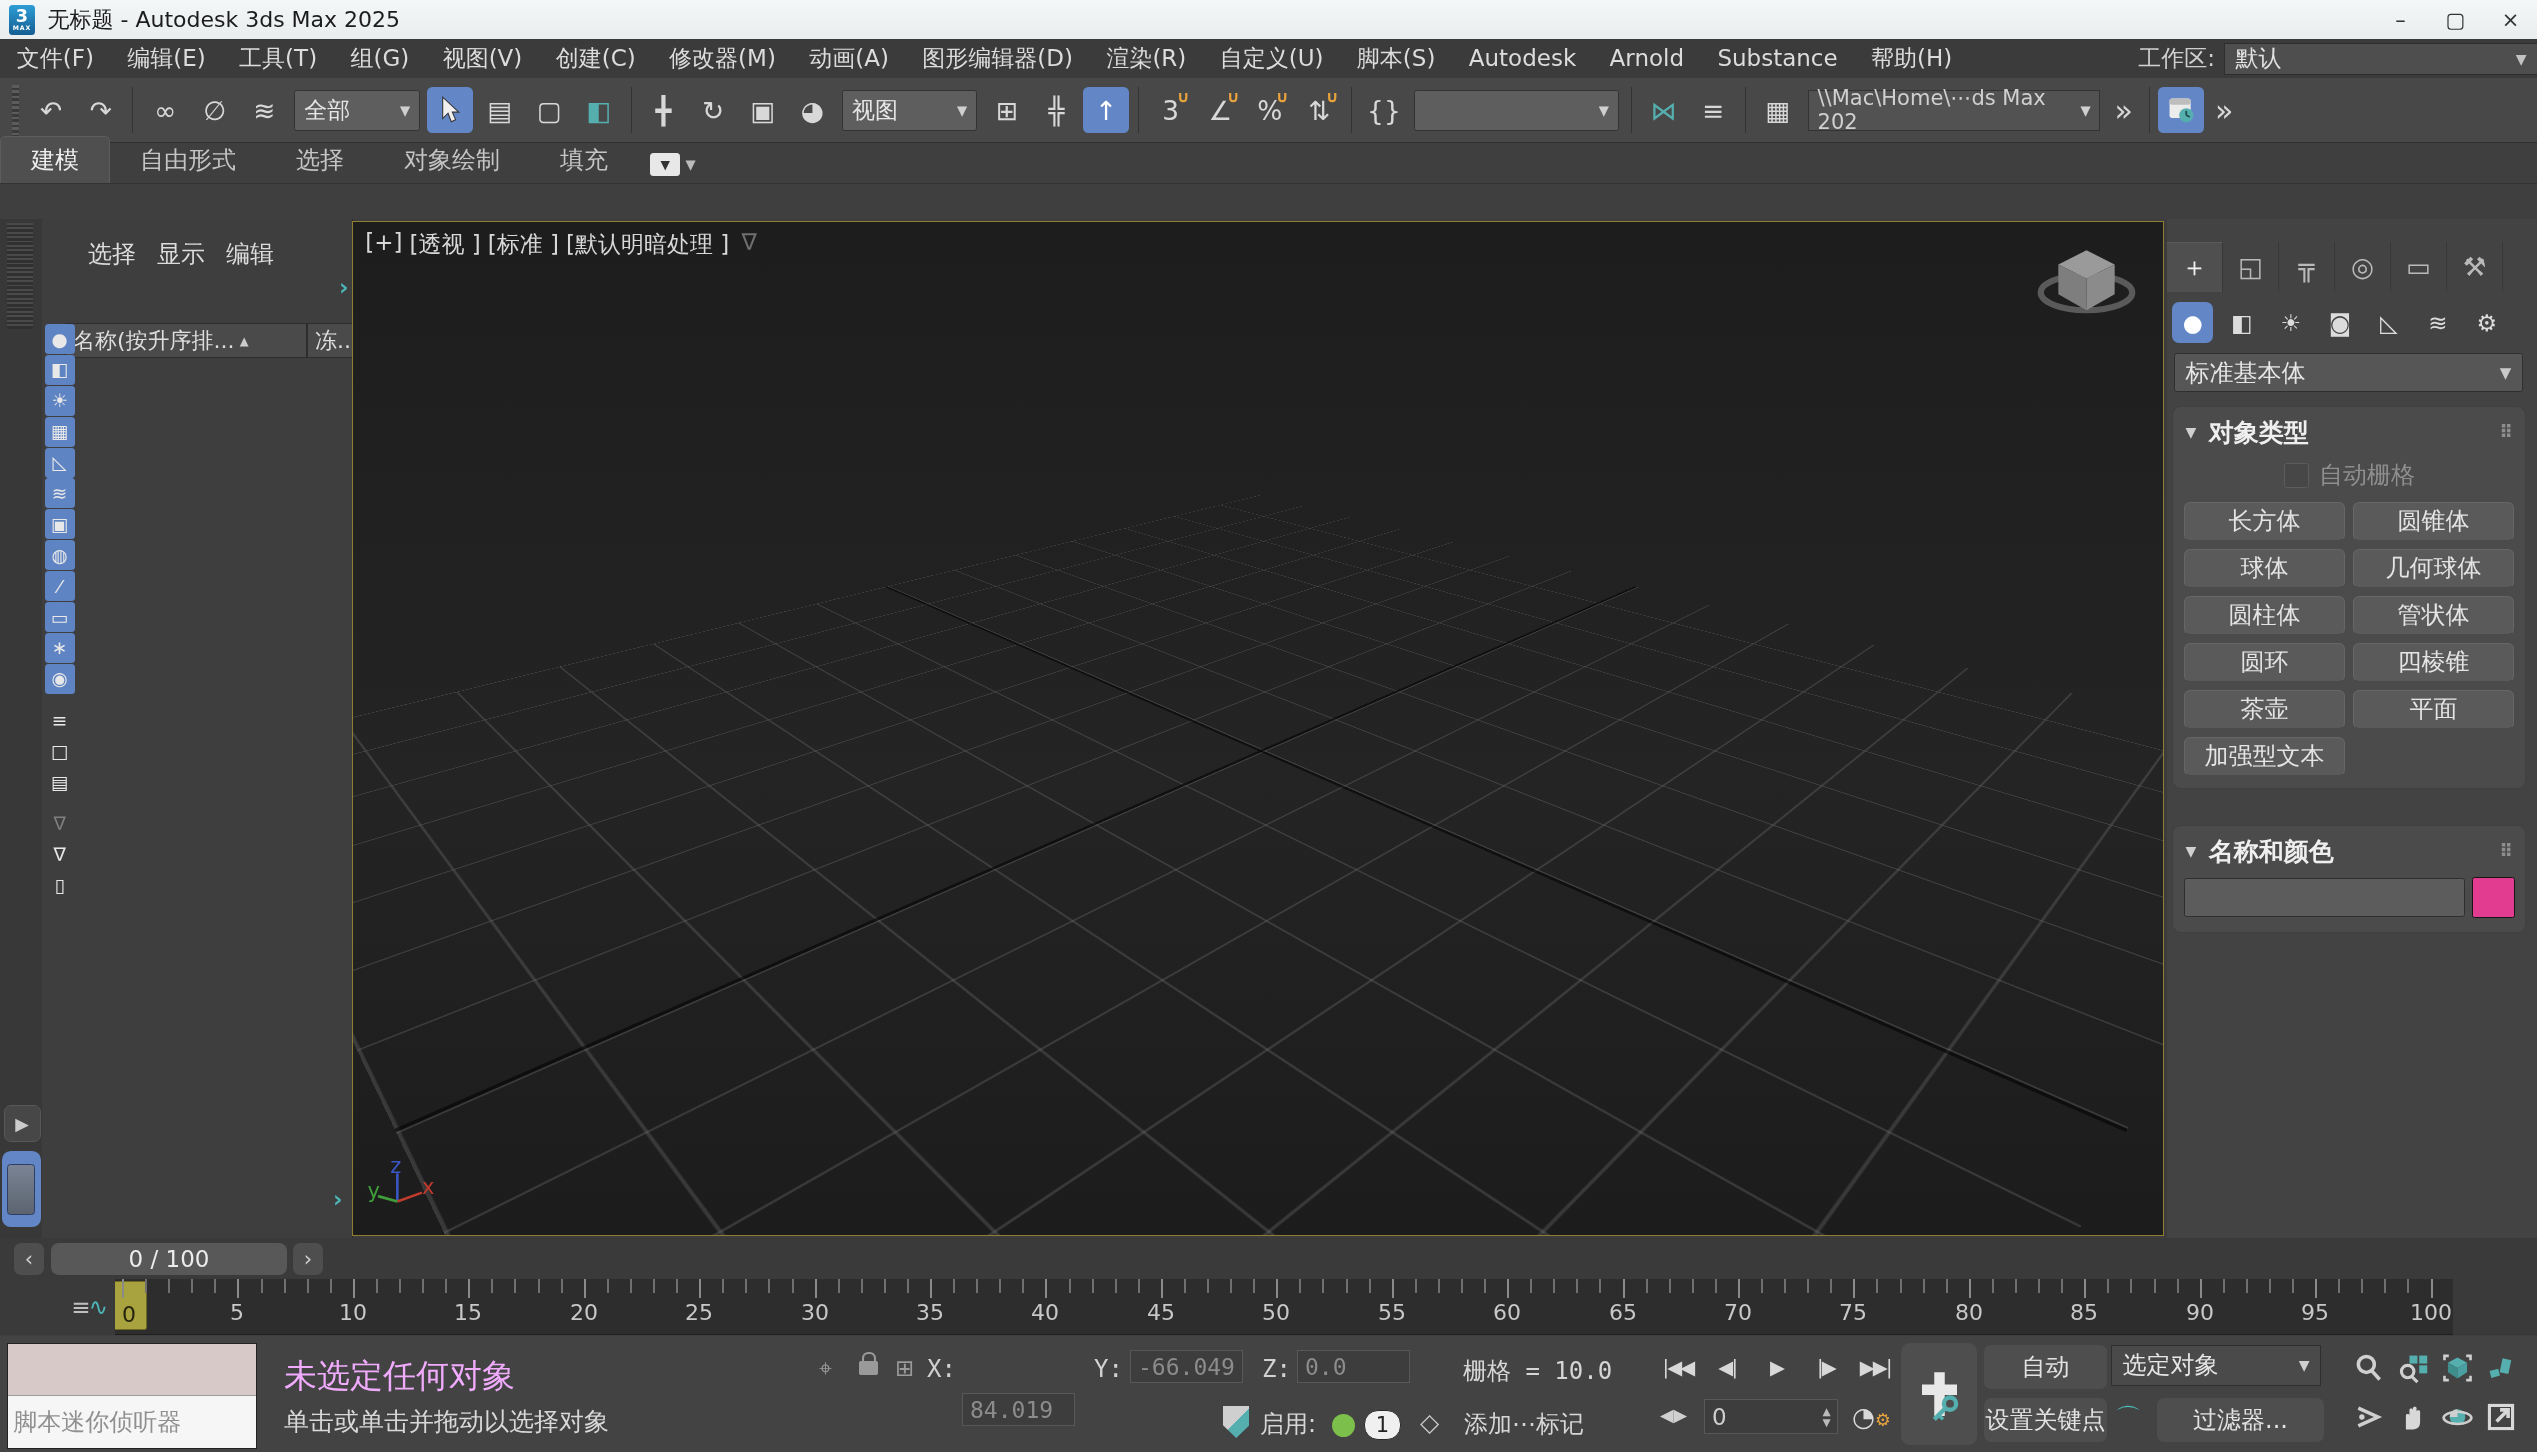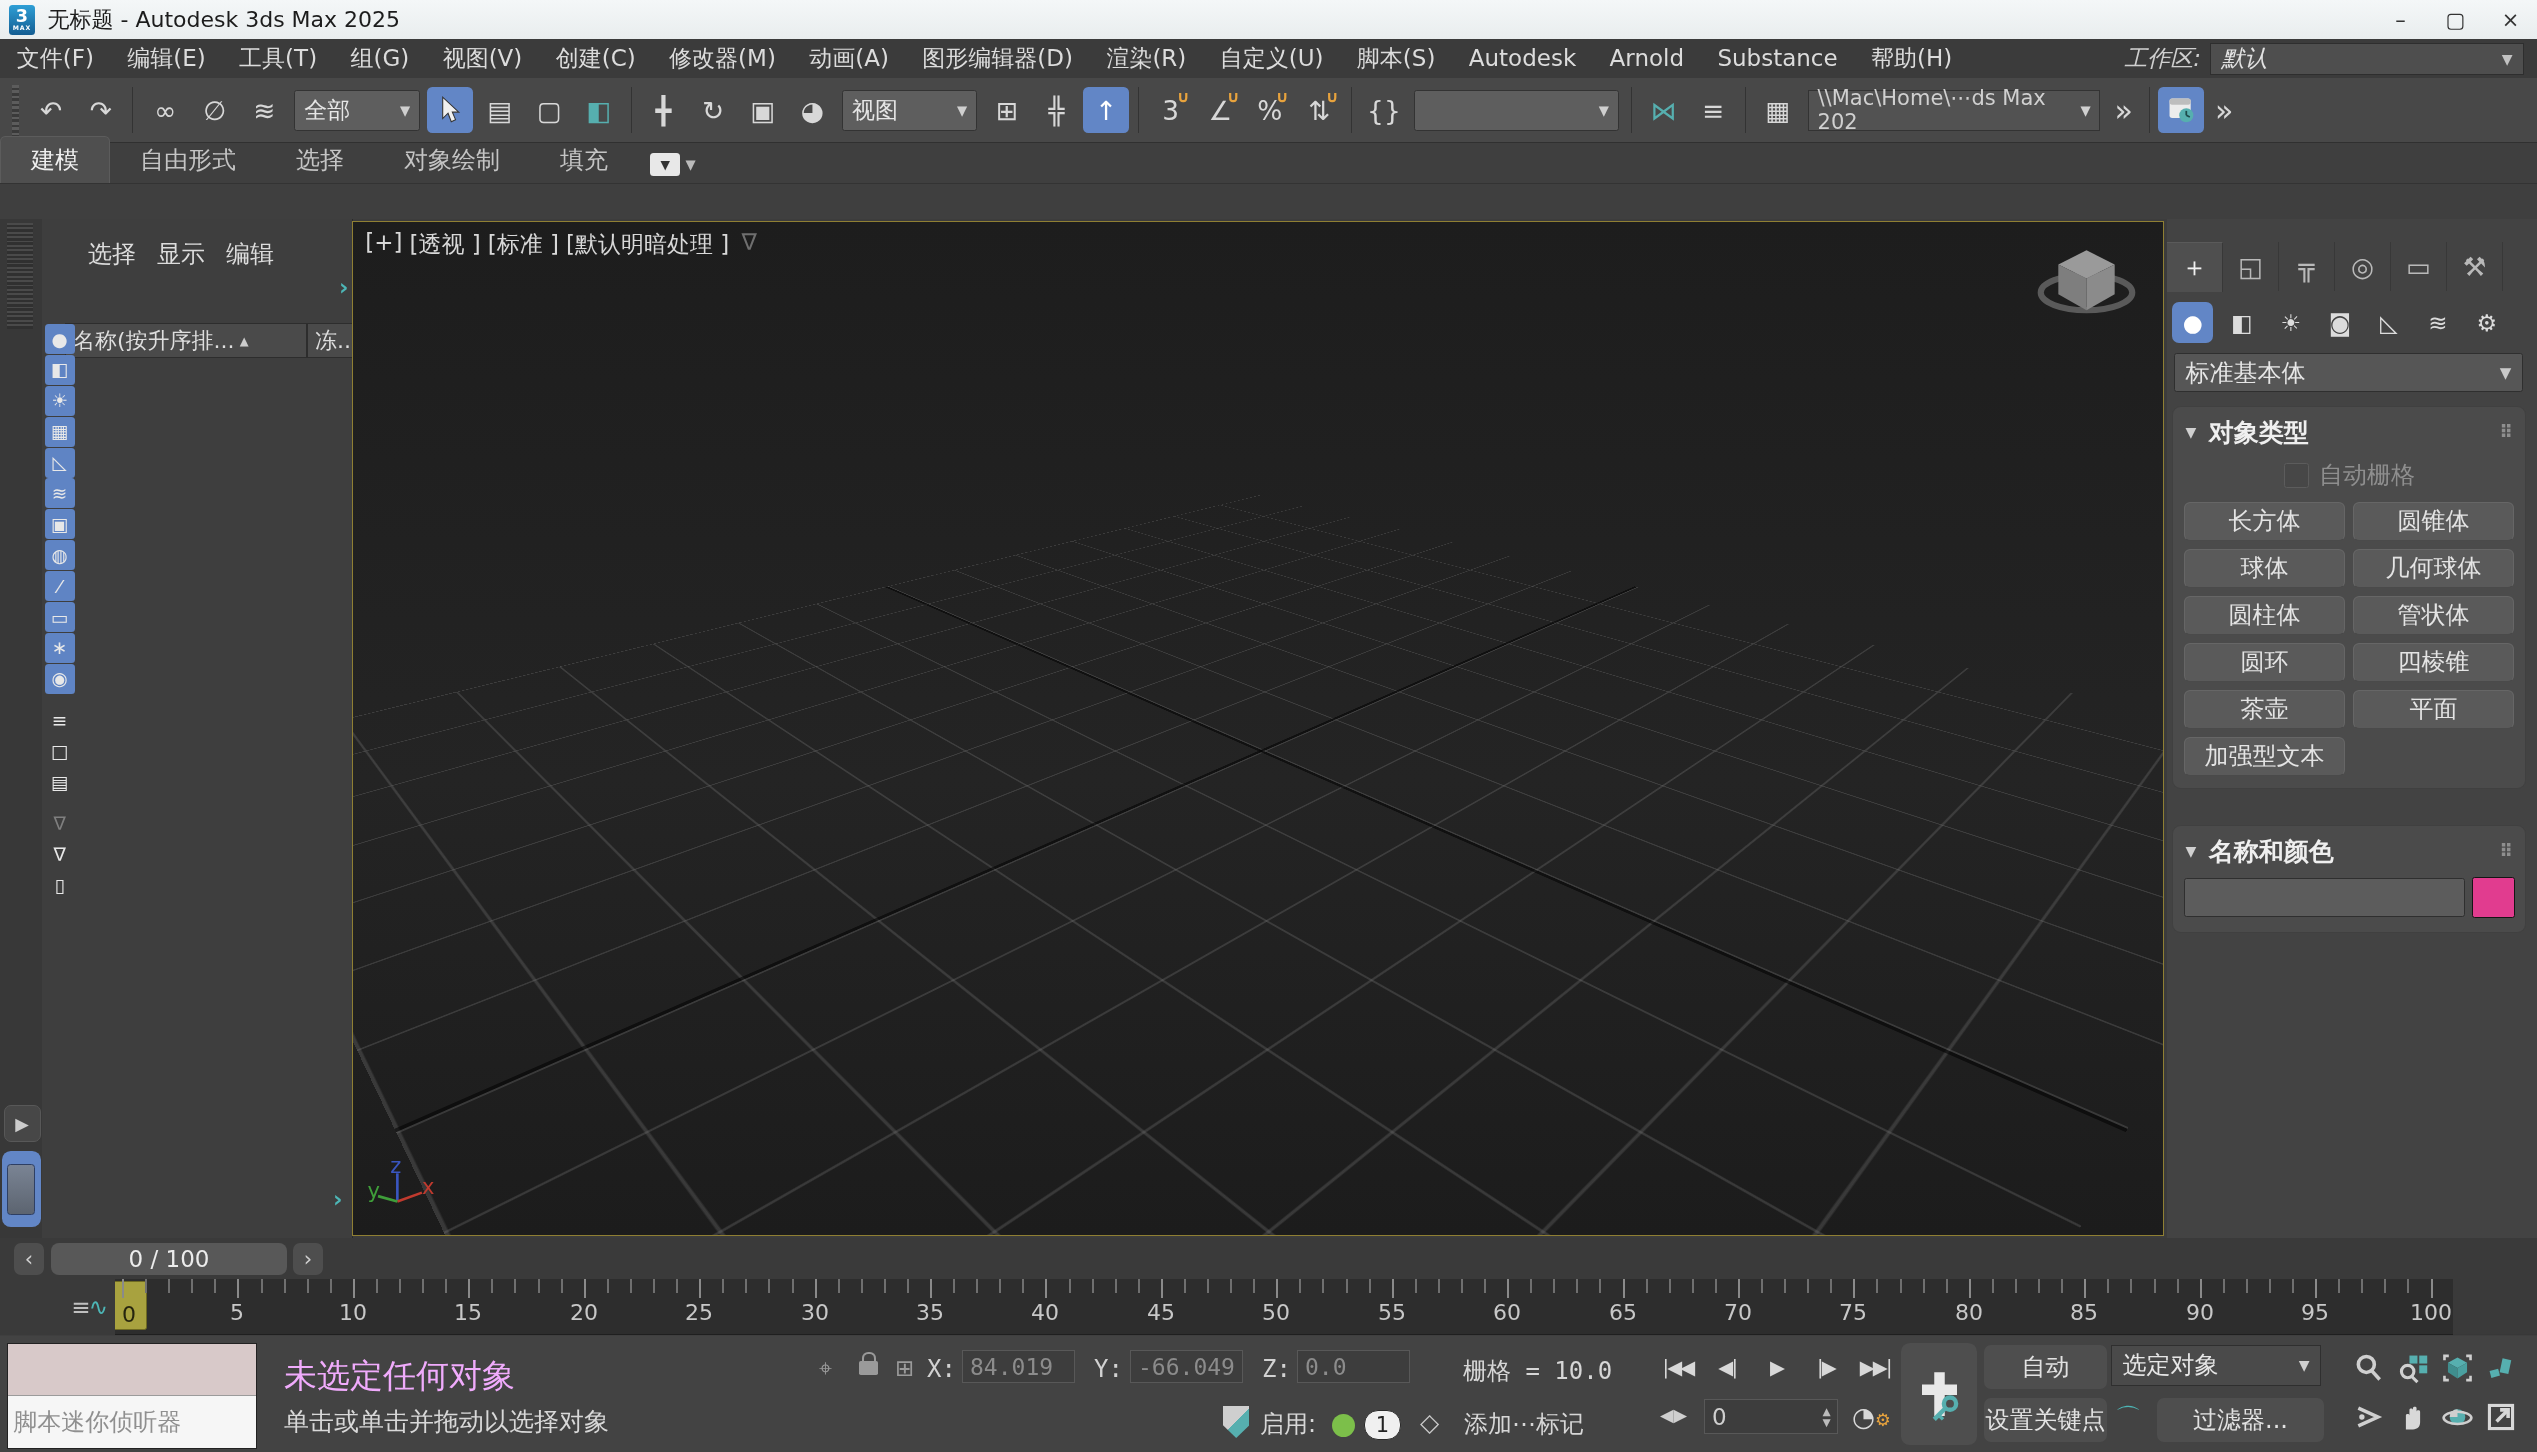--- a/index.html
+++ b/index.html
@@ -17,21 +17,21 @@
   .applogo small{font-size:6.2px;letter-spacing:0.9px;}
   .wintitle{font-size:22px;}
   .winbtns{margin-left:auto;display:flex;height:100%;}
   .winbtn{width:55px;height:100%;display:flex;align-items:center;justify-content:center;
           color:#333;font-size:21px;}
 
   
   .menubar{left:0;top:39px;width:2538px;height:39px;background:#3b3b3b;border-bottom:0.9px solid #2c2c2c;
            display:flex;align-items:center;color:#dcdcdc;}
   .menu-item{padding:0 16.7px;line-height:39px;font-size:23px;}
-  .workspace{margin-left:auto;display:flex;align-items:center;gap:8.8px;padding-right:14px;font-style:italic;}
+  .workspace{margin-left:auto;display:flex;align-items:center;gap:8.8px;}
   .workspace .lbl{color:#cfcfcf;}
   .ws-dd{width:291px;height:30px;background:#4e4e4e;border:0.9px solid #2e2e2e;display:flex;
          align-items:center;padding:0 10.6px;color:#e2e2e2;}
   .ws-dd .arr{margin-left:auto;font-size:14px;color:#c2c2c2;}
 
   
   .toolbar{left:0;top:78px;width:2538px;height:65px;background:#484848;border-bottom:0.9px solid #303030;
            display:flex;align-items:center;padding-left:12.3px;box-sizing:border-box;}
   .grip{width:7px;height:51px;margin-right:7px;
         background:repeating-linear-gradient(180deg,#5c5c5c 0 2.6px,#3a3a3a 2.6px 5.3px);}
@@ -673,21 +673,21 @@
       <div class="lst-white">脚本迷你侦听器</div>
     </div>
     <div class="statustext">未选定任何对象</div>
     <div class="prompttext">单击或单击并拖动以选择对象</div>
 
     <div class="coord-ic" style="left:819px;">⌖</div>
     <div class="padlock"></div>
     <div class="coord-ic" style="left:895px;">⊞</div>
 
     <div class="coord-lbl" style="left:927px;">X:</div>
-    <div class="coord-field" style="left:962px;">84.019</div>
+    <div class="coord-field" style="left:962px;margin-top:43px;">84.019</div>
     <div class="coord-lbl" style="left:1094px;">Y:</div>
     <div class="coord-field" style="left:1130px;">-66.049</div>
     <div class="coord-lbl" style="left:1262px;">Z:</div>
     <div class="coord-field" style="left:1297px;">0.0</div>
     <div class="gridinfo">栅格 = 10.0</div>
 
     <div class="shield"></div>
     <div class="enable-lbl">启用:</div>
     <div class="gdot"></div>
     <div class="count-oval">1</div>

